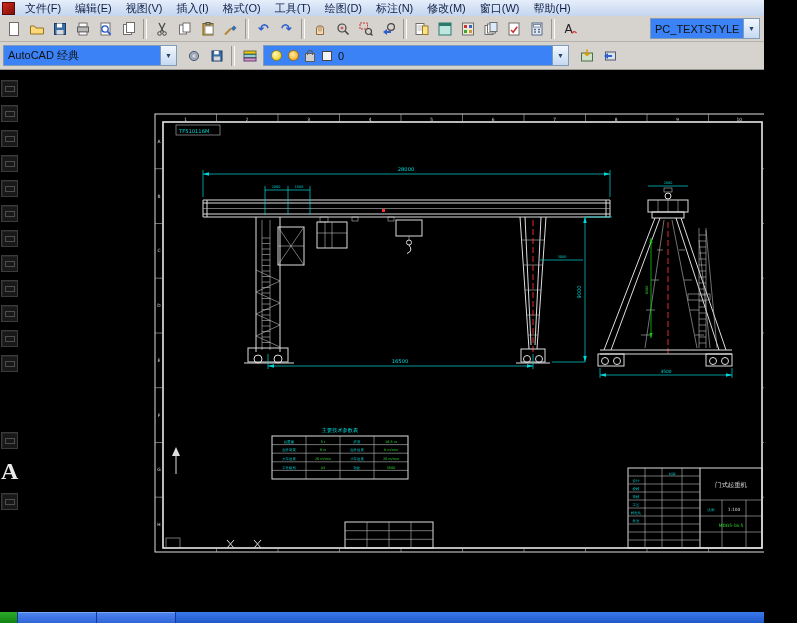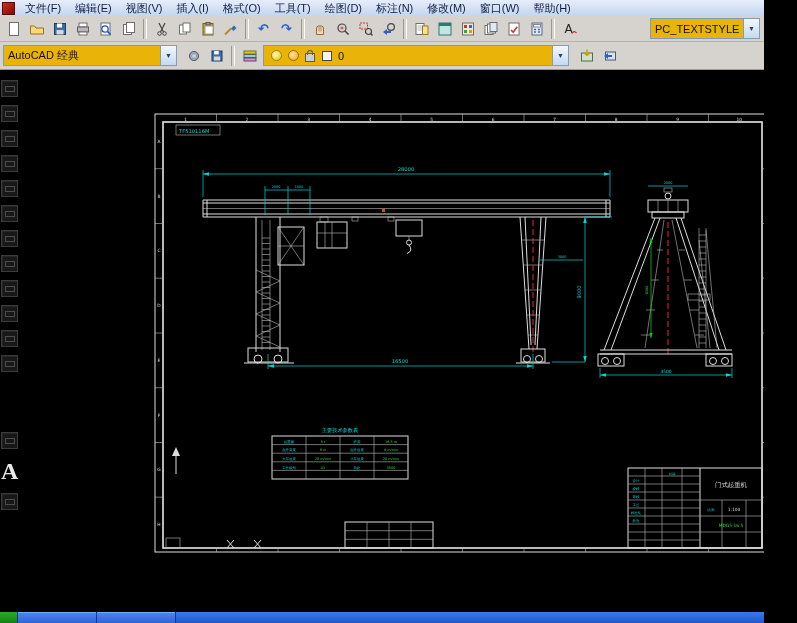--- a/index.html
+++ b/index.html
@@ -12,21 +12,21 @@
   .menu-item{padding:1px 7px;white-space:nowrap;cursor:default;}
 
   
   .tb{background:#d6d3ce;display:flex;align-items:center;flex:none;}
   .tb1{height:25px;border-bottom:1px solid #b5b2ab;padding-left:2px;}
   .tb2{height:27px;border-bottom:1px solid #9c9a94;padding-left:3px;}
   .tbtn{width:21px;height:21px;display:flex;align-items:center;justify-content:center;border:1px solid #d6d3ce;flex:none;}
   .tbtn svg{width:16px;height:16px;display:block;}
   .glyphbtn{font-size:13px;font-weight:bold;color:#2d5fd0;line-height:1;}
   .sep{width:2px;height:20px;border-left:1px solid #9a978f;border-right:1px solid #fcfbf8;margin:0 3px;flex:none;}
-  .combo{height:19px;background:#eab308;border:1px solid #7f9db9;display:flex;align-items:center;font-size:11px;color:#111;padding-left:4px;flex:none;position:relative;}
+  .combo{height:19px;background:#3b82f6;border:1px solid #7f9db9;display:flex;align-items:center;font-size:11px;color:#111;padding-left:4px;flex:none;position:relative;}
   .combo .arrow{width:15px;height:100%;margin-left:auto;background:linear-gradient(#f2f7fd,#c6d9f1);border-left:1px solid #7f9db9;display:flex;align-items:center;justify-content:center;font-size:7px;color:#23436e;flex:none;}
   .mini{display:inline-block;flex:none;}
   .bulb{width:9px;height:9px;border-radius:50%;background:radial-gradient(circle at 35% 35%,#fff9b8,#e8c50a);border:1px solid #97820d;margin:0 3px;}
   .sun{width:9px;height:9px;border-radius:50%;background:radial-gradient(circle at 40% 40%,#ffe9a8,#f0a000);border:1px solid #a06a06;margin:0 3px;}
   .lockb{width:8px;height:7px;background:#cfcfcf;border:1px solid #5a5a5a;margin:3px 3px 0 3px;position:relative;}
   .lockb:before{content:"";position:absolute;left:1px;top:-4px;width:4px;height:4px;border:1px solid #5a5a5a;border-bottom:none;border-radius:3px 3px 0 0;}
   .chip{width:8px;height:8px;background:#f4f4f4;border:1px solid #444;margin:0 4px;}
   .layer-name{font-size:11px;color:#111;margin-left:2px;}
 
   

